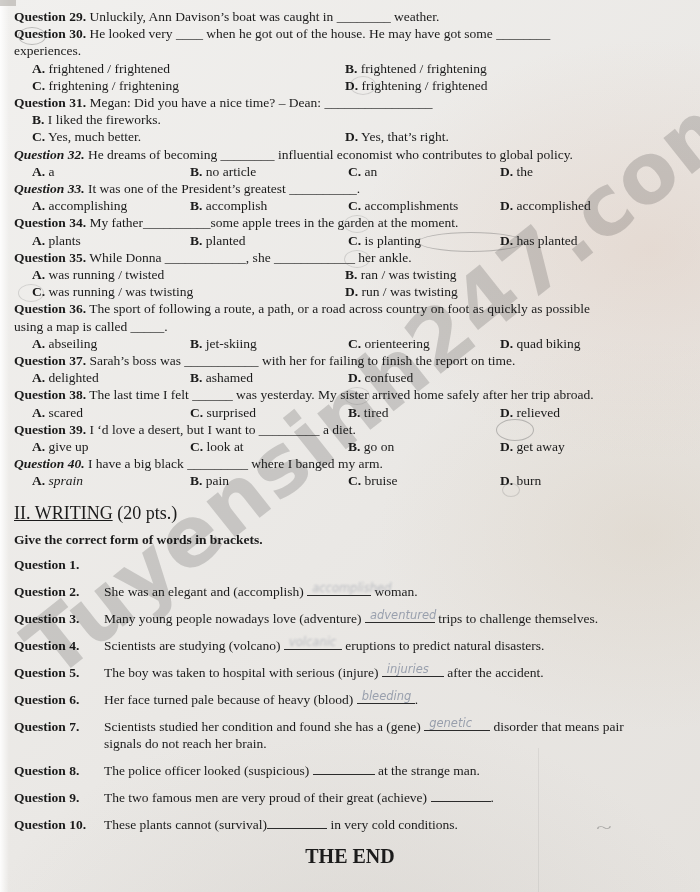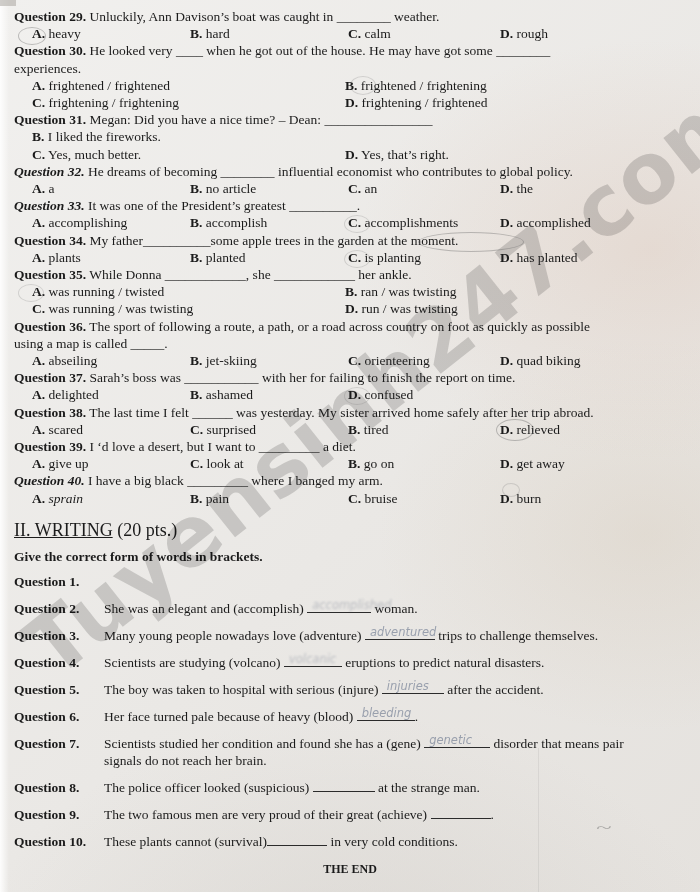--- a/index.html
+++ b/index.html
@@ -32,43 +32,37 @@
   .writing-head { margin:14px 12px 0 14px; font-weight:normal; font-size:18px; line-height:18px; }
   .writing-head .u { text-decoration:underline; }
   .instruction { margin:9px 0 0 14px; font-weight:bold; line-height:17px; }
   .w-rows { margin-top:8px; }
   .w-row { display:grid; grid-template-columns:90px 1fr; padding-left:14px; margin-bottom:10px; line-height:17px; min-height:17px; }
   .w-label { font-weight:bold; }
   .blank { display:inline-block; min-width:60px; border-bottom:1.2px solid #2b2b2b; position:relative; height:12px; }
   .hand { position:absolute; left:5px; bottom:-2px; font-family:"DejaVu Sans", sans-serif; font-style:italic;
     font-size:11.5px; color:rgba(88,102,130,0.55); filter:blur(0.5px); white-space:nowrap; }
   .hand.faint { color:rgba(110,118,138,0.38); filter:blur(0.9px); }
-  .the-end { margin-top:12px; text-align:center; font-weight:bold; font-size:12px; }
+  .the-end { margin-top:12px; text-align:center; font-weight:bold; font-size:20px; }
   .pencil { position:absolute; border:1.4px solid rgba(105,105,105,0.40); border-radius:50%; pointer-events:none; }
   .pencil.faint { border-color:rgba(120,120,120,0.25); }
   .crease { position:absolute; left:538px; top:748px; width:1px; height:144px; background:rgba(140,140,140,0.16); }
   .squiggle { position:absolute; left:600px; top:820px; color:rgba(90,90,90,0.45); font-size:15px; transform:scaleX(1.9); }
 </style>
 </head>
 <body>
 
 <div class="page">
   <div class="edge-left"></div>
   <div class="corner-speck"></div>
   <div class="watermark">Tuyensinh247.com</div>
 
   <div class="mc">
 
     <div class="q-line"><b class="q-label">Question 29.</b><span> Unluckily, Ann Davison’s boat was caught in ________ weather.</span></div>
-    <div class="opts4">
-      <span class="opt"><b>A.</b> <span>heavy</span></span>
-      <span class="opt"><b>B.</b> <span>hard</span></span>
-      <span class="opt"><b>C.</b> <span>calm</span></span>
-      <span class="opt"><b>D.</b> <span>rough</span></span>
-    </div>
 
     <div class="q-line"><b class="q-label">Question 30.</b><span> He looked very ____ when he got out of the house. He may have got some ________</span></div>
     <div class="q-line">experiences.</div>
     <div class="opts2">
       <span class="opt"><b>A.</b> <span>frightened / frightened</span></span>
       <span class="opt"><b>B.</b> <span>frightened / frightening</span></span>
     </div>
     <div class="opts2">
       <span class="opt"><b>C.</b> <span>frightening / frightening</span></span>
       <span class="opt"><b>D.</b> <span>frightening / frightened</span></span>

